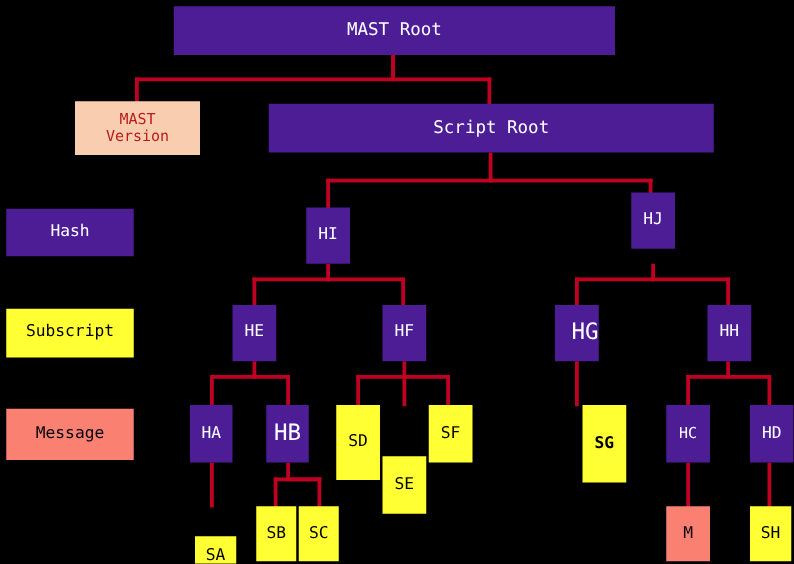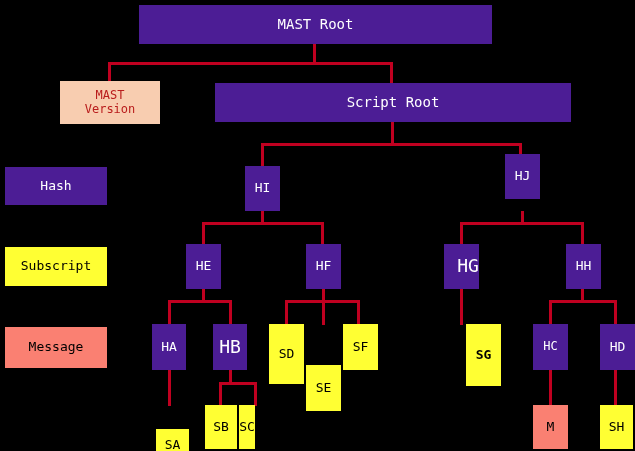--- a/index.html
+++ b/index.html
@@ -107,17 +107,17 @@
       <div class="node hash" style="left: 152px; top: 324px; width: 34px; height: 46px; font-size: 13px;">HA</div>
       <div class="node hash" style="left: 213px; top: 324px; width: 34px; height: 46px; font-size: 18px;">HB</div>
       <div class="node subscript" style="left: 269px; top: 324px; width: 35px; height: 60px; font-size: 13px;">SD</div>
       <div class="node subscript" style="left: 306px; top: 324px; width: 35px; height: 46px; font-size: 13px; margin-top: 41px;">SE</div>
       <div class="node subscript" style="left: 343px; top: 324px; width: 35px; height: 46px; font-size: 13px;">SF</div>
       <div class="node subscript" style="left: 466px; top: 324px; width: 35px; height: 62px; font-size: 13px; font-weight: bold;">SG</div>
       <div class="node hash" style="left: 533px; top: 324px; width: 35px; height: 46px; font-size: 12px;">HC</div>
       <div class="node hash" style="left: 600px; top: 324px; width: 35px; height: 46px; font-size: 13px;">HD</div>
       <div class="node subscript" style="left: 156px; top: 429px; width: 33px; height: 32px; font-size: 13px;">SA</div>
       <div class="node subscript" style="left: 205px; top: 405px; width: 32px; height: 44px; font-size: 13px;">SB</div>
-      <div class="node subscript" style="left: 239px; top: 405px; width: 16px; height: 44px; font-size: 13px;">SC</div>
+      <div class="node subscript" style="left: 239px; top: 405px; width: 32px; height: 44px; font-size: 13px;">SC</div>
       <div class="node message" style="left: 533px; top: 405px; width: 35px; height: 44px; font-size: 13px;">M</div>
       <div class="node subscript" style="left: 600px; top: 405px; width: 33px; height: 44px; font-size: 13px;">SH</div>
     </div>
 </div>
 
 </body></html>

